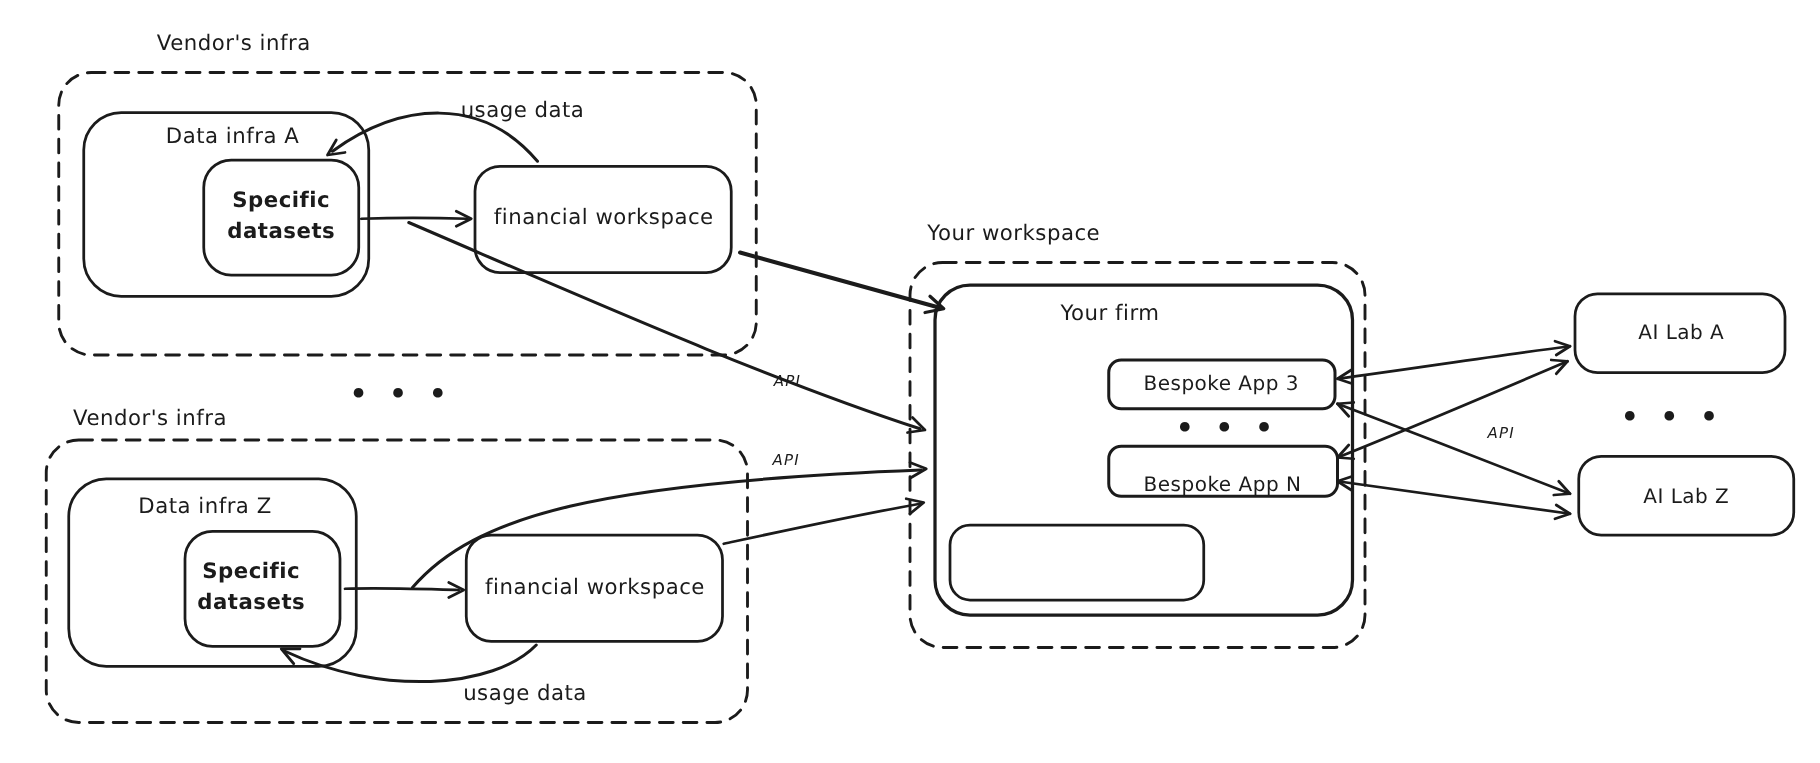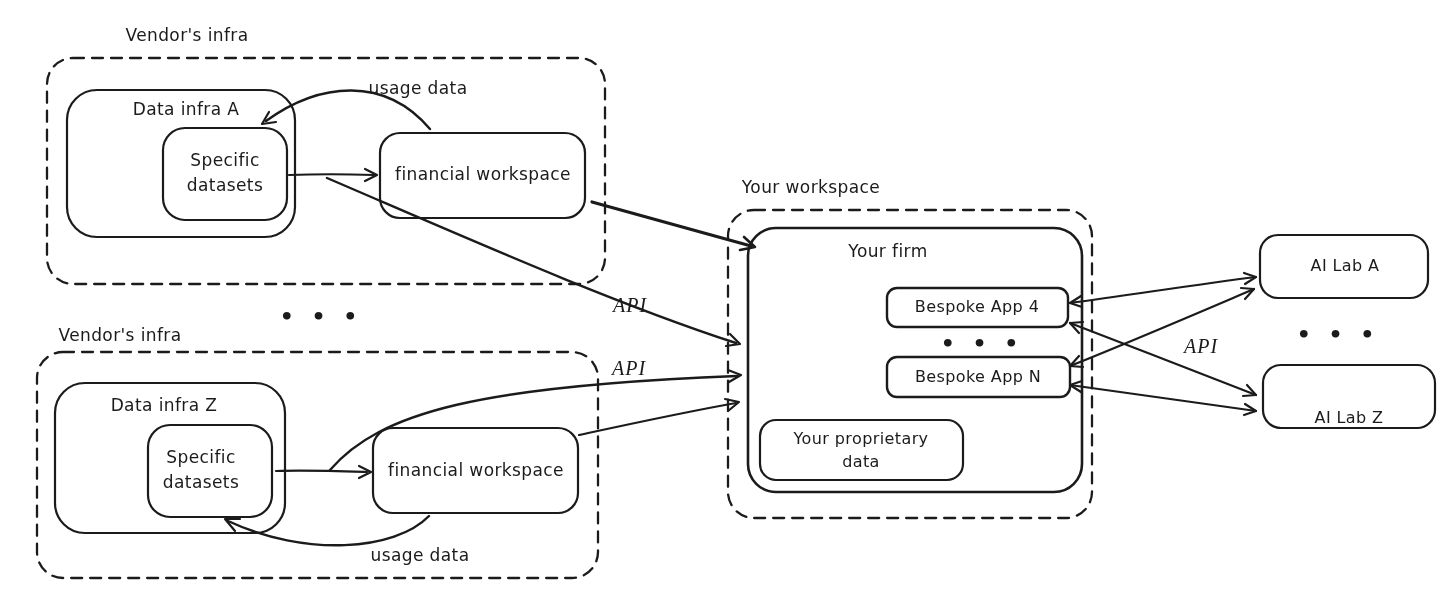--- a/index.html
+++ b/index.html
@@ -6,23 +6,23 @@
   #canvas{
     position:relative;width:1456px;height:610px;background:#ffffff;overflow:hidden;
     font-family:"DejaVu Sans","Liberation Sans",sans-serif;color:#1b1b1b;padding-left:37px;
   }
   #art{position:absolute;left:0;top:0;}
   .label{
     position:absolute;transform:translate(-50%,-50%);
     white-space:nowrap;font-size:17px;letter-spacing:.4px;
     color:#1b1b1b;text-align:center;line-height:1.5;
   }
-  .label.small{font-size:16px;}
-  .label.api{font-style:italic;font-size:20px;letter-spacing:1px;font-family:Liberation Serif, serif;}
-  .label.two-line{line-height:1.45;}
+  .label.small{font-size:16px;text-align:right;}
+  .label.api{font-style:italic;font-size:12px;letter-spacing:1px;}
+  .label.two-line{line-height:1.45;font-weight:bold;}
   .label.two-line span{display:block;}
   .dots{
     position:absolute;transform:translate(-50%,-50%);
     font-size:22px;font-weight:bold;letter-spacing:5px;white-space:nowrap;color:#1b1b1b;
   }
   svg path,svg rect{vector-effect:non-scaling-stroke;}
 </style>
 </head>
 <body>
 
@@ -107,26 +107,22 @@
   <div class="label two-line" style="left:201px;top:470px">
     <span>Specific</span>
     <span>datasets</span>
   </div>
   <div class="label" style="left:476px;top:471px">financial workspace</div>
   <div class="label" style="left:420px;top:556px">usage data</div>
   <div class="label api" style="left:629px;top:368px">API</div>
 
   <div class="label" style="left:811px;top:188px">Your workspace</div>
   <div class="label" style="left:888px;top:252px">Your firm</div>
-  <div class="label small" style="left:977px;top:307px">Bespoke App 4</div>
+  <div class="label small" style="left:977px;top:307px">Bespoke App 3</div>
   <div class="dots" style="left:982px;top:343px">• • •</div>
-  <div class="label small" style="left:978px;top:377px">Bespoke App N</div>
-  <div class="label small two-line" style="left:861px;top:450px">
-    <span>Your proprietary</span>
-    <span>data</span>
-  </div>
+  <div class="label small" style="left:978px;top:388px">Bespoke App N</div>
 
   <div class="label small" style="left:1345px;top:266px">AI Lab A</div>
   <div class="dots" style="left:1338px;top:334px">• • •</div>
-  <div class="label small" style="left:1349px;top:418px">AI Lab Z</div>
+  <div class="label small" style="left:1349px;top:397px">AI Lab Z</div>
   <div class="label api" style="left:1201px;top:346px">API</div>
 
 </div>
 
 </body></html>

